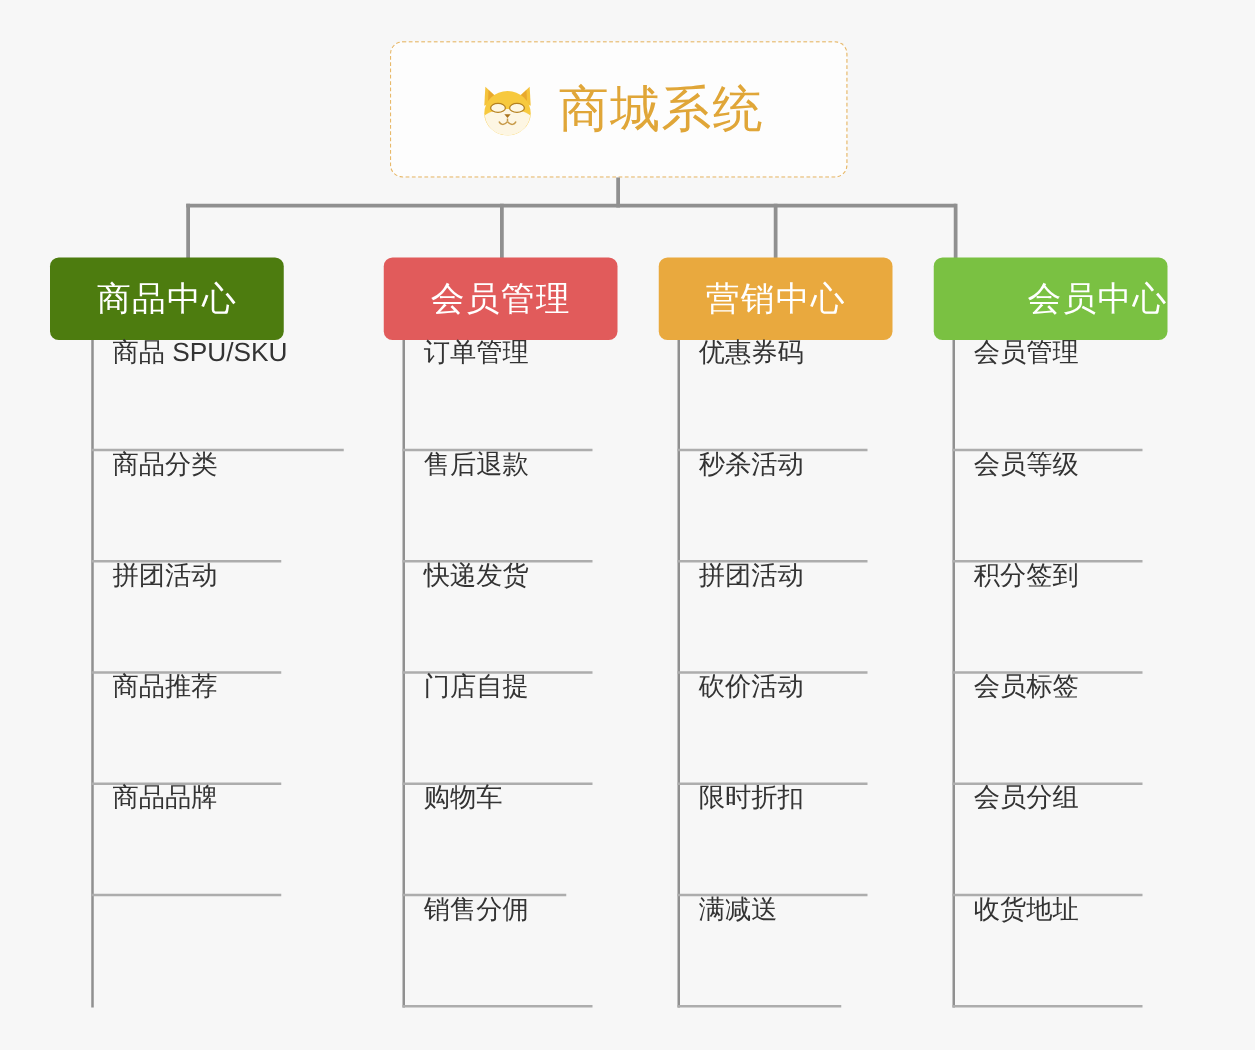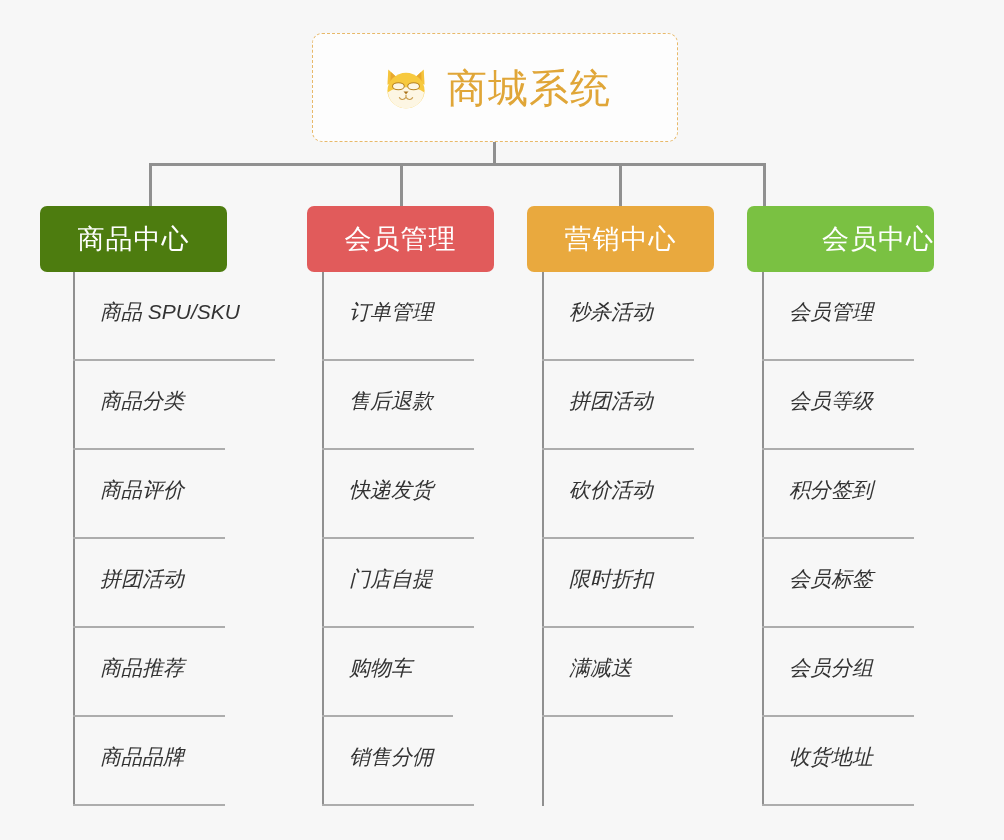--- a/index.html
+++ b/index.html
@@ -97,23 +97,22 @@
     left: 0;
     top: 0;
     width: 2px;
     background: #909090;
   }
   .leaf {
     position: relative;
     height: 89px;
     box-sizing: border-box;
     display: flex;
-    align-items: center;
-    padding-left: 27px;
-    font-style: italic;
+    align-items: flex-start;
+    padding-left: 17px;
   }
   .leaf-label {
     font-size: 21px;
     color: #333333;
     line-height: 1;
     padding-bottom: 10px;
     white-space: nowrap;
   }
   .leaf-rule {
     position: absolute;
@@ -160,24 +159,20 @@
         <div class="trunk" style="height: 534px; background: rgb(144, 144, 144);"></div>
         <div class="leaf">
           <span class="leaf-label">商品 SPU/SKU</span>
           <div class="leaf-rule" style="width: 202px; background: rgb(173, 173, 173);"></div>
         </div>
         <div class="leaf">
           <span class="leaf-label">商品分类</span>
           <div class="leaf-rule" style="width: 152px; background: rgb(173, 173, 173);"></div>
         </div>
         <div class="leaf">
-          <span class="leaf-label">商品评价</span>
-          <div class="leaf-rule" style="width: 152px; background: rgb(173, 173, 173);"></div>
-        </div>
-        <div class="leaf">
           <span class="leaf-label">拼团活动</span>
           <div class="leaf-rule" style="width: 152px; background: rgb(173, 173, 173);"></div>
         </div>
         <div class="leaf">
           <span class="leaf-label">商品推荐</span>
           <div class="leaf-rule" style="width: 152px; background: rgb(173, 173, 173);"></div>
         </div>
         <div class="leaf">
           <span class="leaf-label">商品品牌</span>
           <div class="leaf-rule" style="width: 152px; background: rgb(173, 173, 173);"></div>
@@ -214,20 +209,24 @@
           <div class="leaf-rule" style="width: 152px; background: rgb(173, 173, 173);"></div>
         </div>
       </div>
       <div class="conn conn-drop" style="left: 619px; background: rgb(144, 144, 144);"></div>
       <div class="cat-box" style="left: 527px; width: 187px; background: rgb(233, 169, 62);">
         <span>营销中心</span>
       </div>
       <div class="branch" style="left: 542px;">
         <div class="trunk" style="height: 534px; background: rgb(144, 144, 144);"></div>
         <div class="leaf">
+          <span class="leaf-label">优惠券码</span>
+          <div class="leaf-rule" style="width: 152px; background: rgb(173, 173, 173);"></div>
+        </div>
+        <div class="leaf">
           <span class="leaf-label">秒杀活动</span>
           <div class="leaf-rule" style="width: 152px; background: rgb(173, 173, 173);"></div>
         </div>
         <div class="leaf">
           <span class="leaf-label">拼团活动</span>
           <div class="leaf-rule" style="width: 152px; background: rgb(173, 173, 173);"></div>
         </div>
         <div class="leaf">
           <span class="leaf-label">砍价活动</span>
           <div class="leaf-rule" style="width: 152px; background: rgb(173, 173, 173);"></div>

